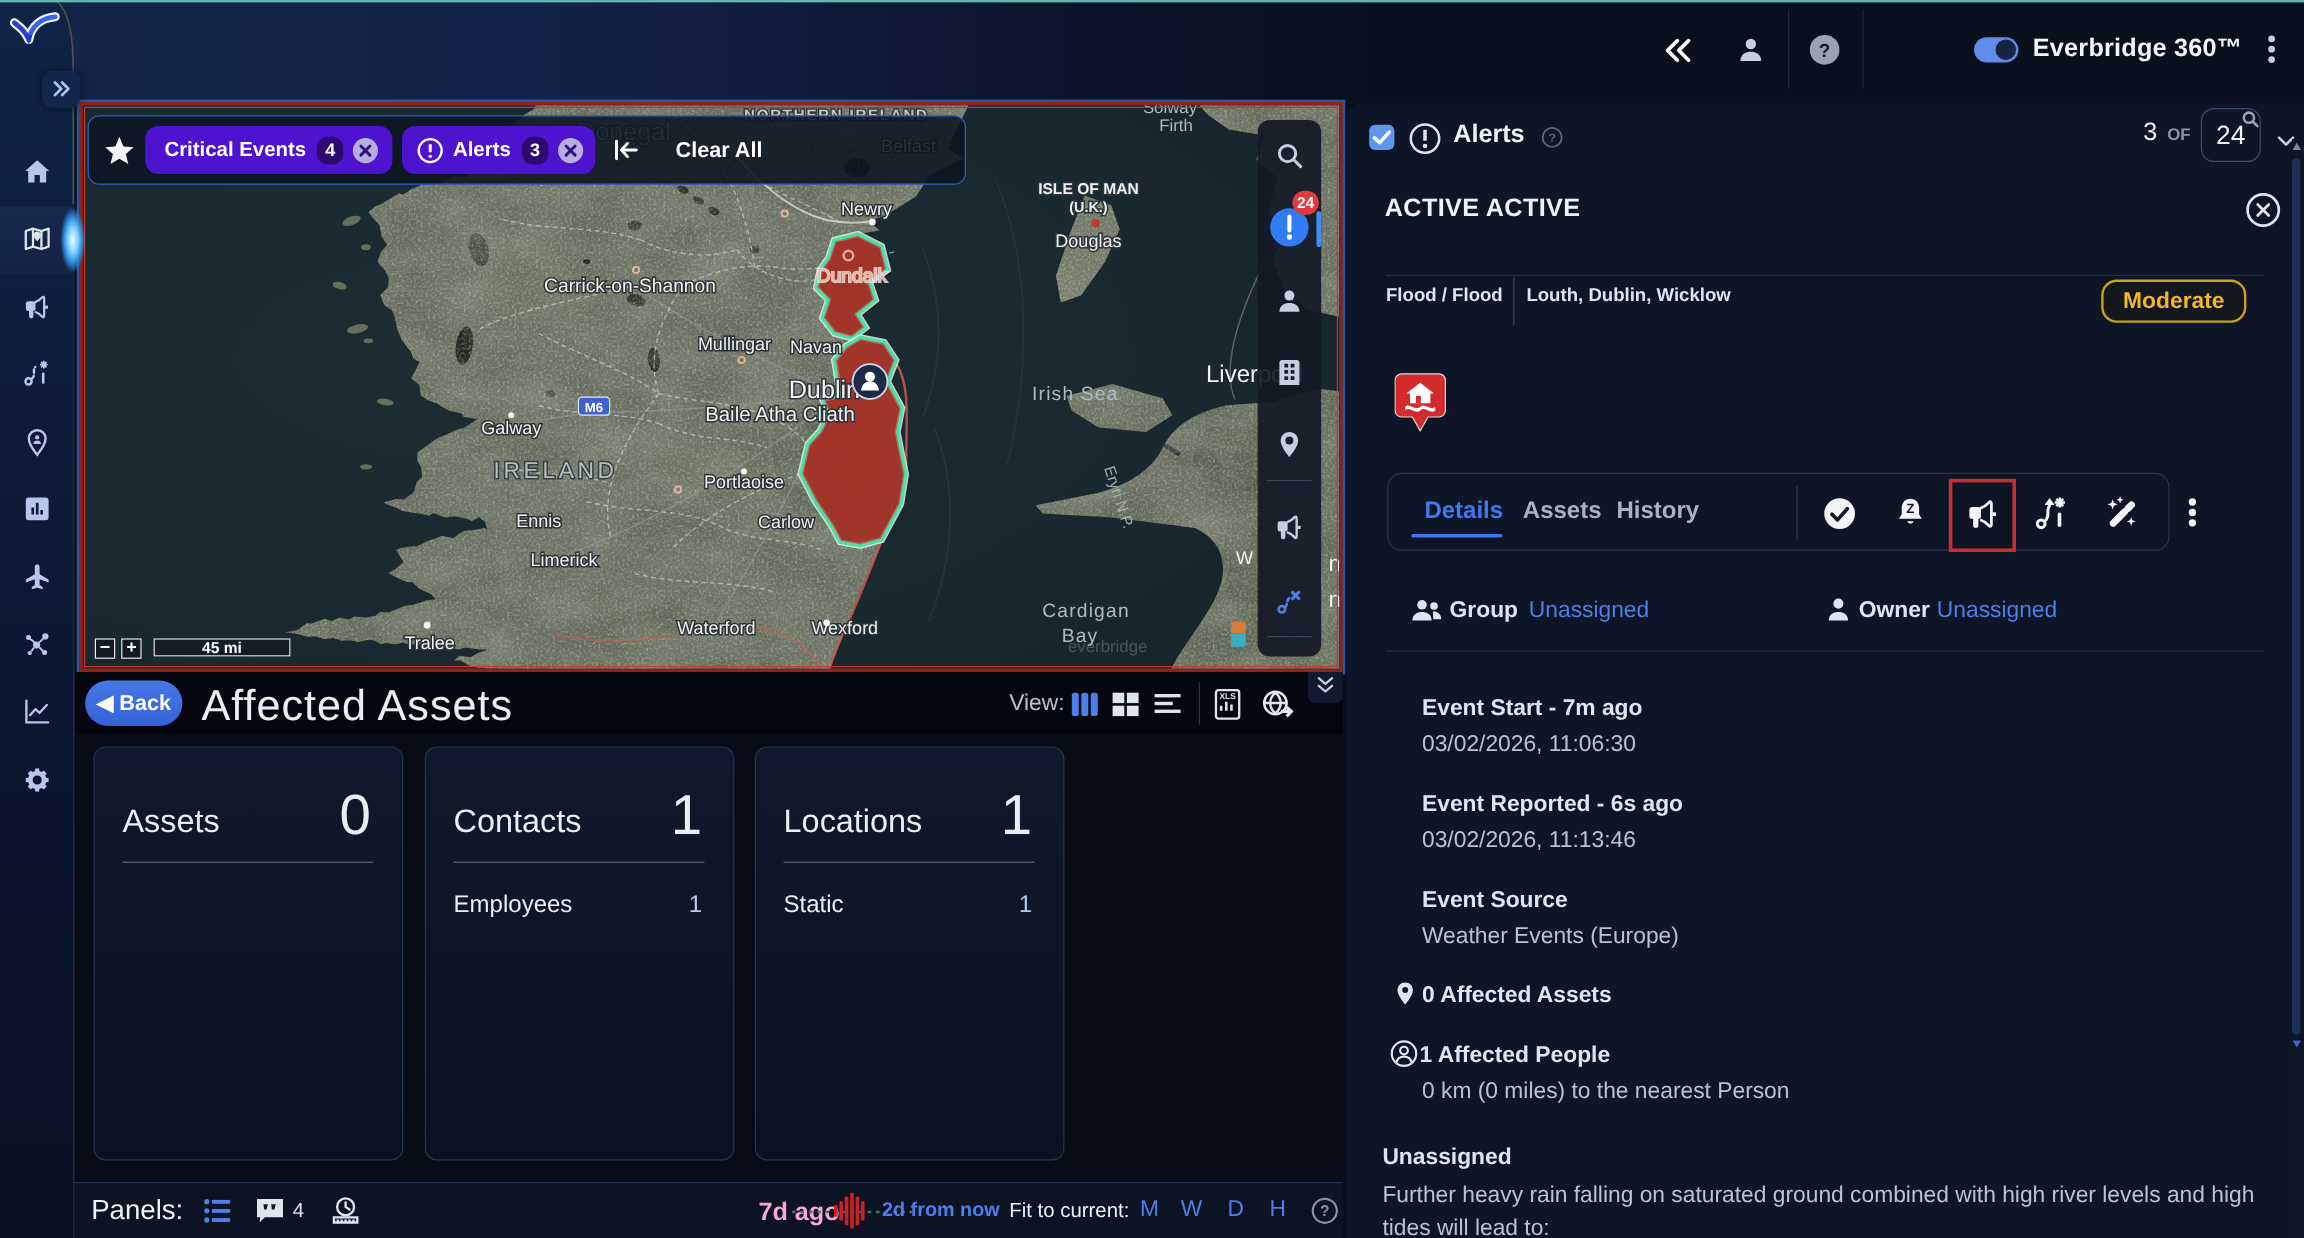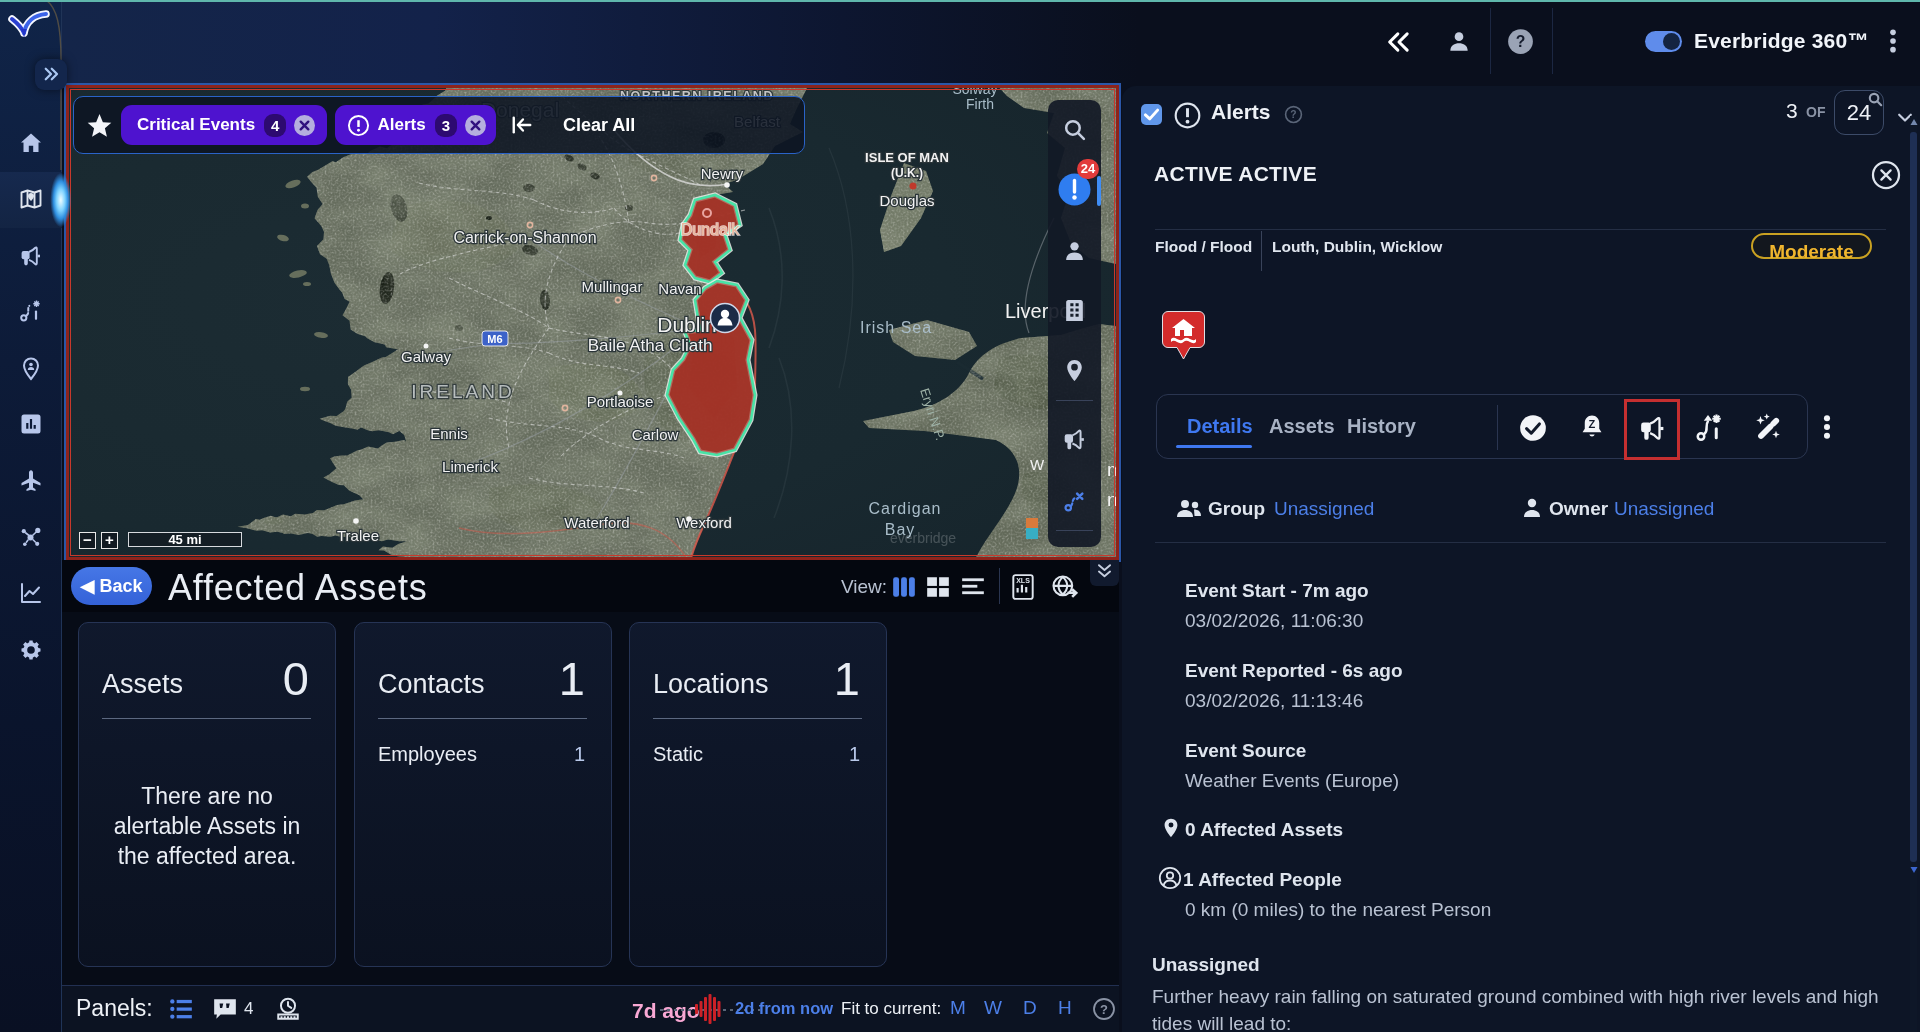--- a/index.html
+++ b/index.html
@@ -53,21 +53,21 @@
 .cardline { position:absolute; left:23px; right:24px; top:95px; height:1px; background:#5c6880; }
 
 
 #botbar { left:62px; top:985px; width:1057px; height:47px; background:#0c1322; border-top:1px solid #223052; }
 
 
 #rpanel { left:1122px; top:86px; width:798px; height:946px; background:#0d1526; border-radius:14px 0 0 0; }
 .rp-div { position:absolute; left:33px; width:731px; height:1px; background:#242e44; }
 #cb { position:absolute; left:19px; top:18px; width:21px; height:21px; background:#6097ea; border-radius:5px; }
 #activealert { position:absolute; left:32px; top:76px; color:#eef1f6; font-size:21px; font-weight:bold; letter-spacing:0.3px; }
-#modbadge { position:absolute; left:629px; top:147px; width:121px; height:26px; border:2px solid #c9a122; border-radius:13px; color:#f0b62e; font-size:19px; font-weight:bold; text-align:center; line-height:34px; background:rgba(38,30,8,0.25); }
+#modbadge { position:absolute; left:629px; top:147px; width:121px; height:36px; border:2px solid #c9a122; border-radius:13px; color:#f0b62e; font-size:19px; font-weight:bold; text-align:center; line-height:34px; background:rgba(38,30,8,0.25); }
 #tabbar { position:absolute; left:34px; top:308px; width:652px; height:65px; border:1px solid #2a3550; border-radius:12px; }
 .tab { position:absolute; top:20px; font-size:20px; font-weight:bold; color:#a8b2c4; }
 #redbox { position:absolute; left:467px; top:4px; width:56px; height:61px; border:3px solid #c52f30; }
 .dt-b { color:#dfe5ee; font-size:19px; font-weight:bold; }
 .dt-g { color:#b9c2d2; font-size:19px; }
 .blue { color:#4c7fe8; }
 </style>
 </head>
 <body>
 <div id="stage">
@@ -412,21 +412,20 @@
         <path d="M5 4 L12 10 L19 4"></path>
         <path d="M5 12 L12 18 L19 12"></path>
       </svg>
   </div>
 
   <div class="abs" id="aacards">
     <div class="card" style="left:16px">
       <div class="abs" style="left:23px;top:46px;font-size:27px">Assets</div>
       <div class="abs" style="right:26px;top:28px;font-size:47px">0</div>
       <div class="cardline"></div>
-      <div class="abs" style="left:0;top:158px;width:100%;text-align:center;font-size:23px;line-height:30px">There are no<br>alertable Assets in<br>the affected area.</div>
     </div>
     <div class="card" style="left:292px">
       <div class="abs" style="left:23px;top:46px;font-size:27px">Contacts</div>
       <div class="abs" style="right:26px;top:28px;font-size:47px">1</div>
       <div class="cardline"></div>
       <div class="abs" style="left:23px;top:120px;font-size:20px">Employees</div>
       <div class="abs" style="right:26px;top:120px;font-size:20px;color:#b9c9ea">1</div>
     </div>
     <div class="card" style="left:567px">
       <div class="abs" style="left:23px;top:46px;font-size:27px">Locations</div>

